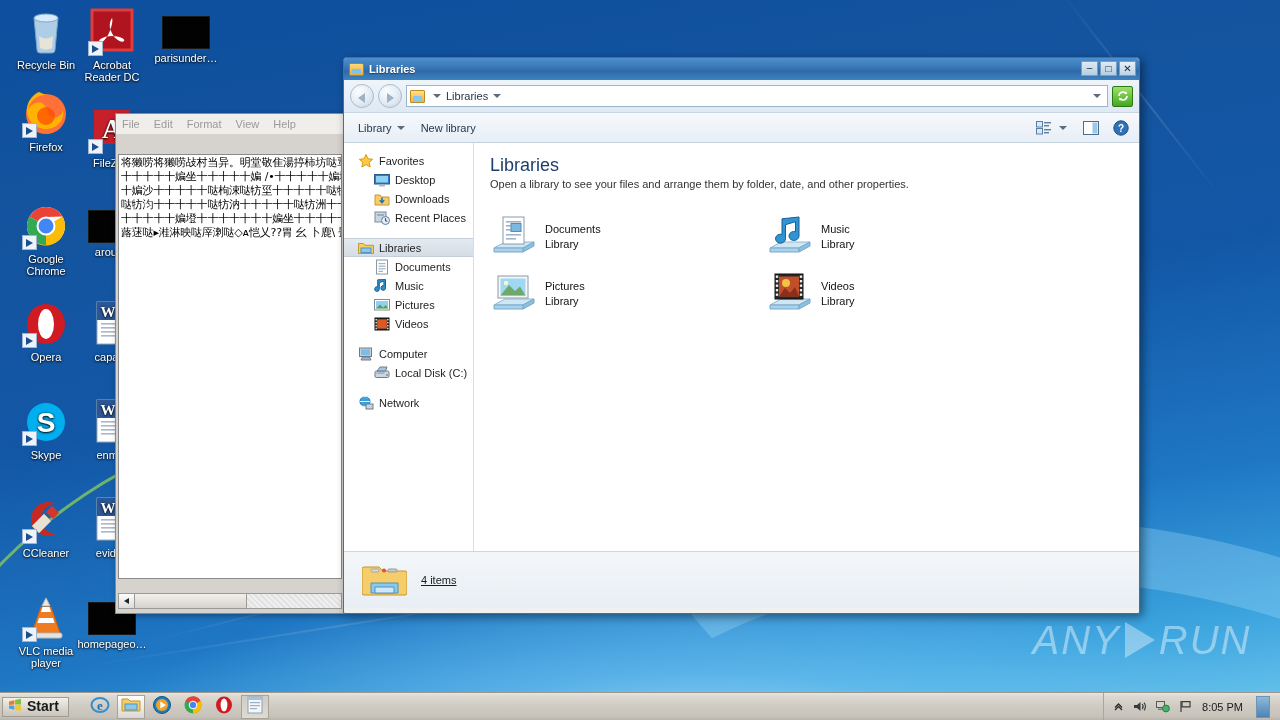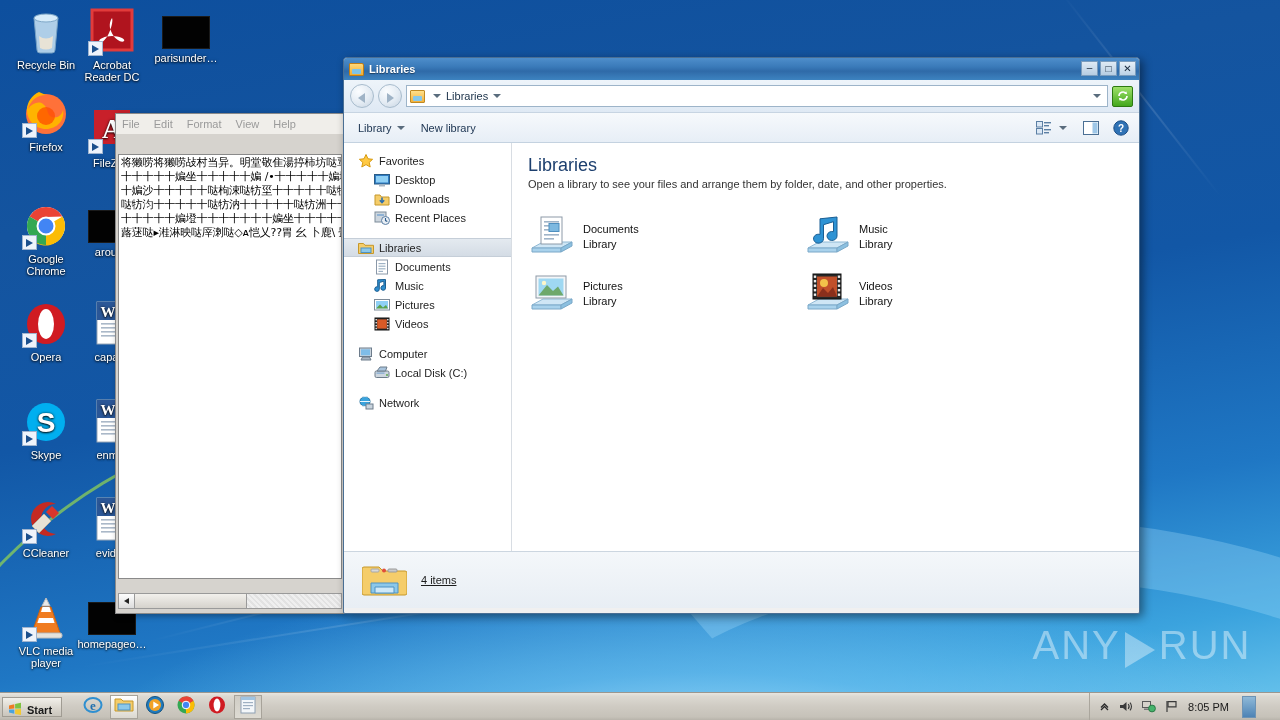--- a/index.html
+++ b/index.html
@@ -269,21 +269,21 @@
     display: flex; align-items: center;
     padding: 0 6px;
     font-size: 11px; color: #1b3350;
   }
   .tbitem { padding: 3px 8px; display: flex; align-items: center; gap: 5px; border-radius: 2px; }
   .tbspacer { flex: 1; }
   .tbicon { display: flex; align-items: center; justify-content: center; padding: 2px 4px; }
 
   #ex-main { display: flex; height: 408px; background: #fff; }
   #navpane {
-    width: 168px; flex: none;
+    width: 130px; flex: none;
     background: #ffffff;
     border-right: 1px solid #d8dde3;
     padding-top: 8px;
     font-size: 11px; color: #1e1e1e;
     overflow: hidden;
   }
   .nprow { display: flex; align-items: center; height: 19px; padding-left: 14px; gap: 5px; white-space: nowrap; }
   .nprow.child { padding-left: 30px; }
   .nprow.selected { background: linear-gradient(180deg,#e4eaf0 0%, #d4dce5 100%);
                     border-top: 1px solid #c5ced8; border-bottom: 1px solid #c5ced8; }
@@ -310,69 +310,70 @@
     display: flex; align-items: center;
     padding-left: 18px; gap: 14px;
     font-size: 11px; color: #1c1c1c; text-decoration: underline;
   }
   #ex-status .folderbig { width: 45px; height: 38px; flex: none; position: relative; }
 
   
   #watermark {
     position: absolute; left: 1022px; top: 612px;
     width: 240px; height: 56px;
-    display: flex; align-items: flex-end; justify-content: center;
+    display: flex; align-items: center; justify-content: center;
     color: rgba(255,255,255,0.42);
     font-size: 40px; letter-spacing: 2px;
     font-family: "Liberation Sans", sans-serif;
     pointer-events: none;
     user-select: none;
+    font-style: italic;
   }
   #watermark .wm-tri {
     width: 0; height: 0;
     border-left: 30px solid rgba(255,255,255,0.38);
     border-top: 18px solid transparent;
     border-bottom: 18px solid transparent;
     margin: 0 4px;
   }
 
   
   #taskbar {
     position: absolute; left: 0; bottom: 0;
     width: 1280px; height: 28px;
     background: linear-gradient(180deg, #e8e6e0 0%, #dcd9d2 12%, #cfcbc3 50%, #c6c2b9 88%, #b8b4ab 100%);
     border-top: 1px solid #9b978f;
     display: flex; align-items: center;
   }
   #startbtn {
     height: 20px; margin-left: 2px;
     padding: 0 9px 0 5px;
-    display: flex; align-items: flex-end; gap: 5px;
+    display: flex; align-items: flex-start; gap: 5px;
     background: linear-gradient(180deg,#f2f0ea 0%, #ddd9d1 50%, #c9c5bc 100%);
     border: 1px solid #a09c93;
-    font-size: 11px; font-weight: bold; color: #1a1a1a;
+    font-size: 14px; font-weight: bold; color: #1a1a1a;
   }
   #startbtn .flag { width: 14px; height: 14px; position: relative; }
   .tbtask {
     width: 28px; height: 24px; margin-left: 3px;
     display: flex; align-items: center; justify-content: center;
     border: 1px solid transparent;
   }
   .tbtask.active {
     background: linear-gradient(180deg,#ffffff 0%, #eceae4 55%, #dbd8d0 100%);
     border: 1px solid #a7a39a;
   }
   .tbtask.pressed {
     background: linear-gradient(180deg,#cfccc4 0%, #dedbd3 100%);
     border: 1px solid #a7a39a;
   }
   #tray {
     margin-left: auto;
     display: flex; align-items: center; gap: 9px;
-    padding-right: 24px;
+    padding-right: 10px;
     font-size: 11px; color: #1a1a1a;
     height: 28px;
     border-left: 1px solid #aaa69d;
     padding-left: 9px;
   }
   #tray .tbadge { display: flex; align-items: center; }
   #showdesk {
     width: 14px; height: 22px; margin-left: 4px;
     background: linear-gradient(180deg,#8fb9d8 0%, #4d83b5 100%);
     border: 1px solid #6d93b5;

